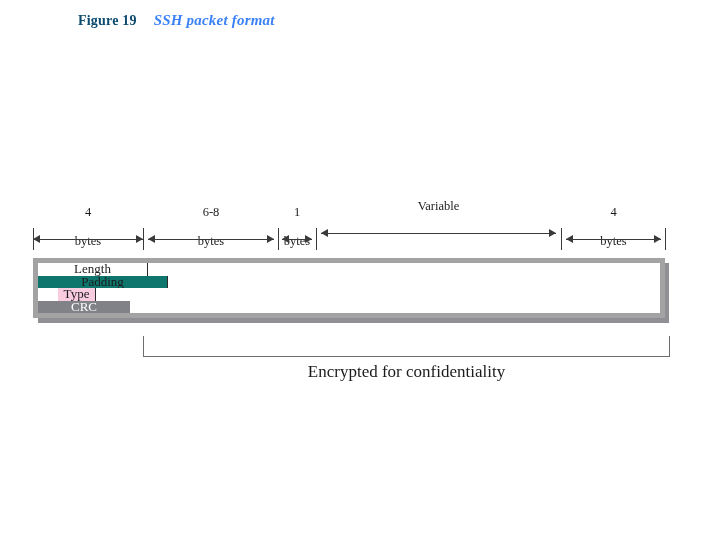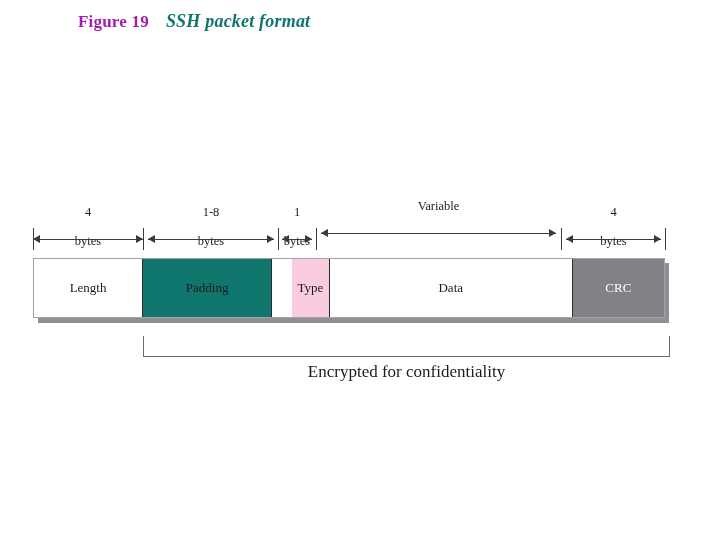--- a/index.html
+++ b/index.html
@@ -16,30 +16,30 @@
   }
 
   
   #title-bar {
     position: absolute;
     left: 78px;
     top: 11px;
     white-space: nowrap;
   }
   #figure-number {
-    color: #a21caf;
+    color: #0c4a6e;
     font-weight: bold;
-    font-size: 17px;
+    font-size: 14px;
     letter-spacing: 0.2px;
   }
   #figure-caption {
-    color: #0f766e;
+    color: #3b82f6;
     font-weight: bold;
     font-style: italic;
-    font-size: 18px;
+    font-size: 15px;
     margin-left: 17px;
     letter-spacing: 0.2px;
   }
 
   
   #diagram {
     position: absolute;
     left: 0;
     top: 0;
     width: 720px;
@@ -90,23 +90,24 @@
   }
 
   
   #packet-shadow {
     position: absolute;
     background: #8f8f94;
   }
   #packet-bar {
     position: absolute;
     display: flex;
-    border: 1px solid #a3a3a3;
+    border: 5px solid #a3a3a3;
     box-sizing: border-box;
     background: #ffffff;
+    flex-direction: column;
   }
   .field {
     position: relative;
     display: flex;
     align-items: center;
     justify-content: center;
     box-sizing: border-box;
     font-size: 13px;
     color: #1b1b1b;
     border-right: 1px solid #2b2b2b;
@@ -146,21 +147,21 @@
       <span class="l1">4</span>
       <span class="l2">bytes</span>
     </div>
     <div class="arrowline"></div>
     <div class="ah left"></div>
     <div class="ah right"></div>
   </div>
 
   <div class="measure" style="left:148px; top:206px; width:126px;">
     <div class="mlabel">
-      <span class="l1">1-8</span>
+      <span class="l1">6-8</span>
       <span class="l2">bytes</span>
     </div>
     <div class="arrowline"></div>
     <div class="ah left"></div>
     <div class="ah right"></div>
   </div>
 
   <div class="measure" style="left:282px; top:206px; width:30px;">
     <div class="mlabel">
       <span class="l1">1</span>
@@ -203,23 +204,20 @@
   <div id="packet-bar" style="left:33px; top:258px; width:632px; height:60px;">
     <div class="field" style="width:110px; background:#ffffff;">
       <span>Length</span>
     </div>
     <div class="field" style="width:130px; background:#0f766e;">
       <span>Padding</span>
     </div>
     <div class="field" style="width:38px; background:#f9cce0;margin-left:20px;">
       <span>Type</span>
     </div>
-    <div class="field" style="width:245px; background:#ffffff;">
-      <span>Data</span>
-    </div>
     <div class="field crc" style="width:92px; background:#808287;">
       <span>CRC</span>
     </div>
   </div>
 
   <div id="enc-bracket" style="left:143px; top:336px; width:527px; height:21px;"></div>
   <div id="enc-caption" style="left:143px; top:362px; width:527px;">Encrypted for confidentiality</div>
 
 </div>
 

